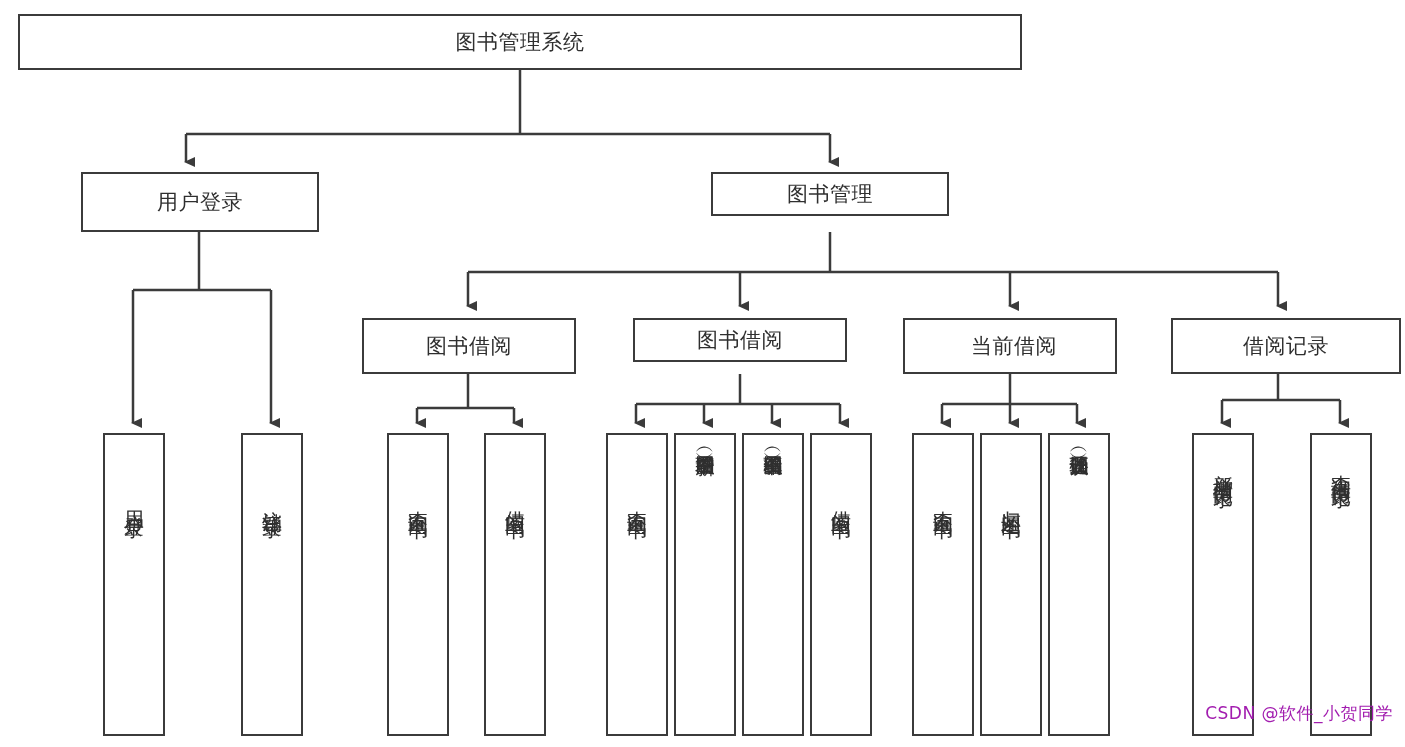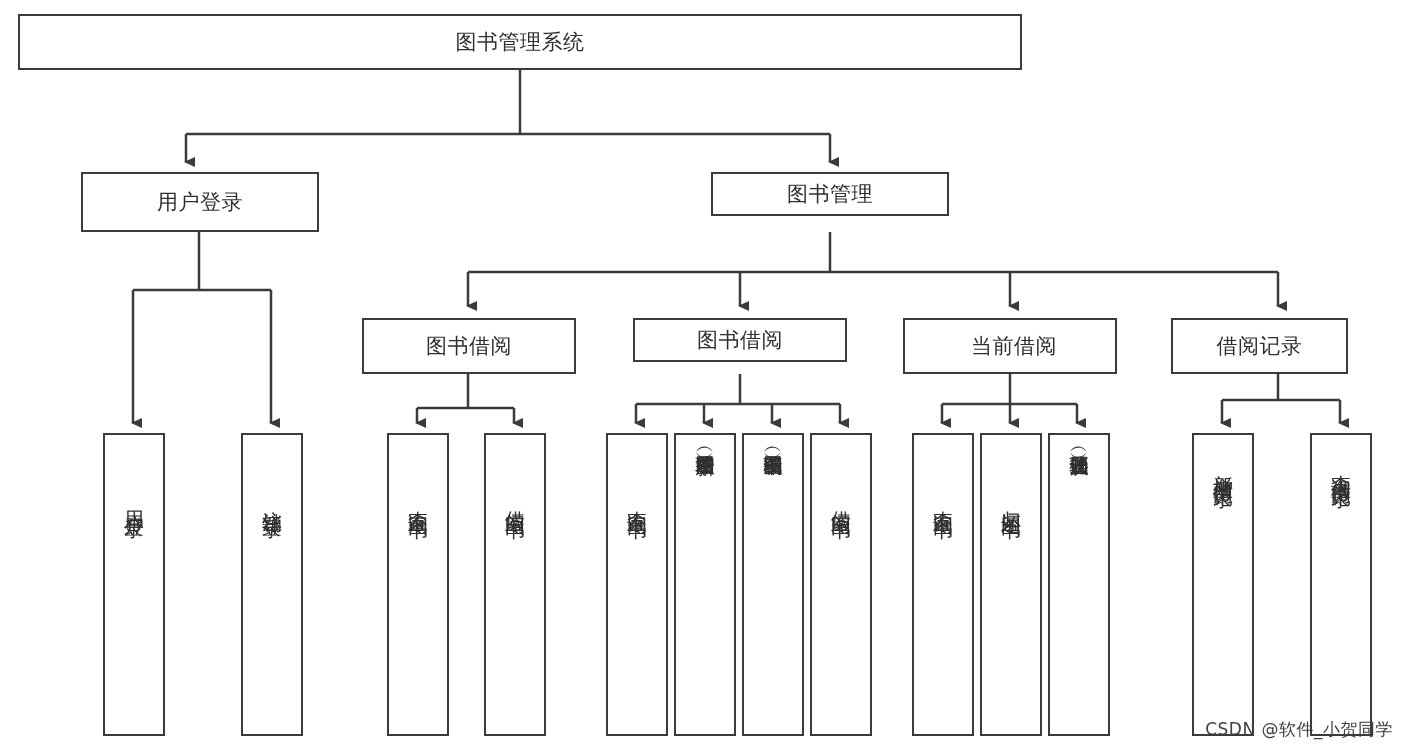--- a/index.html
+++ b/index.html
@@ -61,23 +61,23 @@
     position: absolute;
     left: 0;
     top: 0;
     width: 1405px;
     height: 747px;
     pointer-events: none;
   }
   .watermark {
     position: absolute;
     right: 12px;
-    bottom: 6px;
+    bottom: 22px;
     font-size: 17px;
-    color: #404040;
+    color: #a21caf;
     letter-spacing: 0.5px;
     white-space: nowrap;
   }
 </style>
 </head>
 <body>
 
 <div id="canvas">
 
   <svg class="edges" viewBox="0 0 1405 747">
@@ -144,21 +144,21 @@
 
   <div class="node horiz" style="left:362px; top:318px; width:214px; height:56px;">
     <span class="node-label">图书借阅</span>
   </div>
   <div class="node horiz" style="left:633px; top:318px; width:214px; height:44px;">
     <span class="node-label">图书借阅</span>
   </div>
   <div class="node horiz" style="left:903px; top:318px; width:214px; height:56px;padding-left:8px;">
     <span class="node-label">当前借阅</span>
   </div>
-  <div class="node horiz" style="left:1171px; top:318px; width:177px; height:56px;">
+  <div class="node horiz" style="left:1171px; top:318px; width:230px; height:56px;">
     <span class="node-label">借阅记录</span>
   </div>
 
   <div class="node leaf" style="left:103px; top:433px; width:62px; height:303px; padding-top:60px;">
     <span class="node-label">用户登录</span>
   </div>
 
   <div class="node leaf" style="left:241px; top:433px; width:62px; height:303px; padding-top:60px;">
     <span class="node-label">注销登录</span>
   </div>

